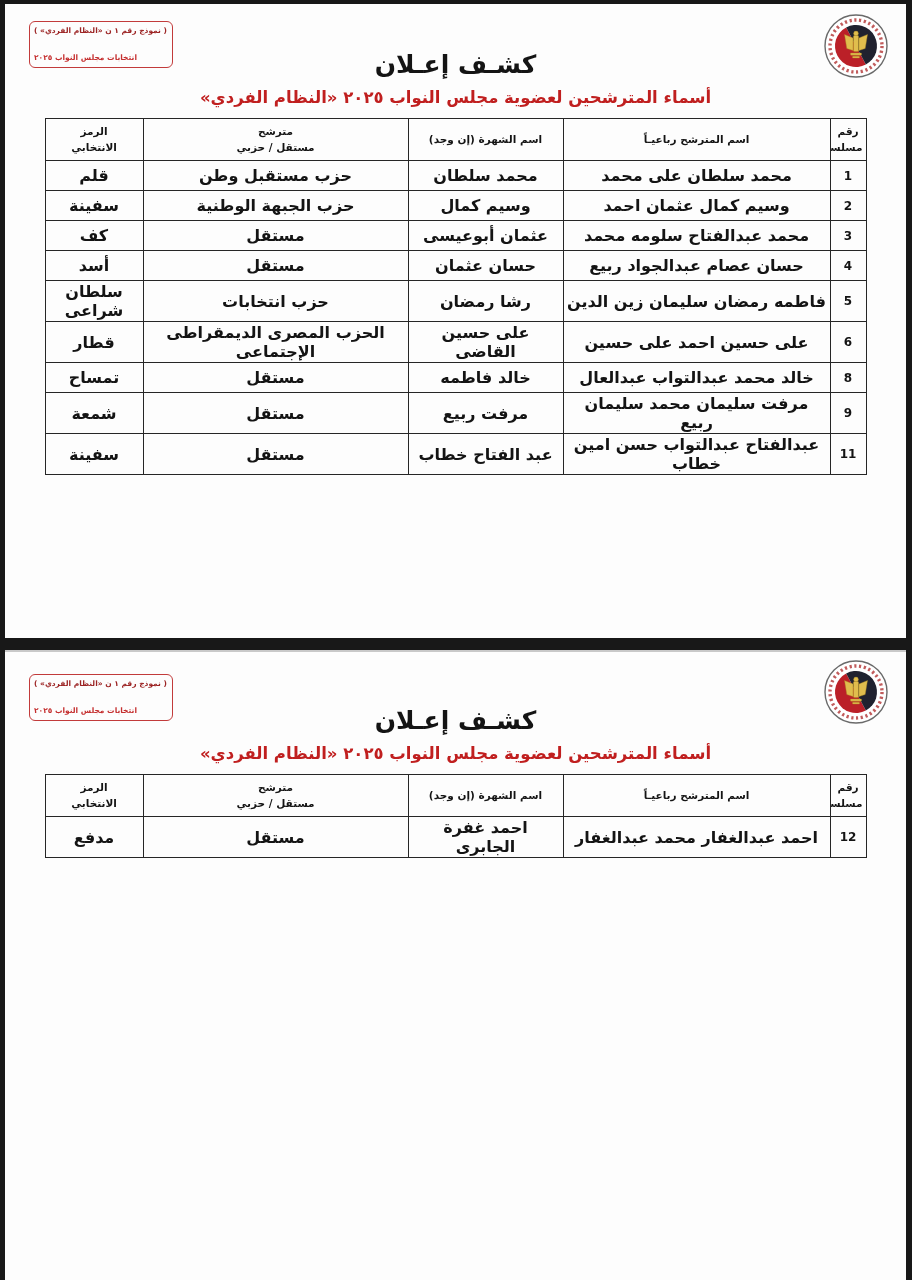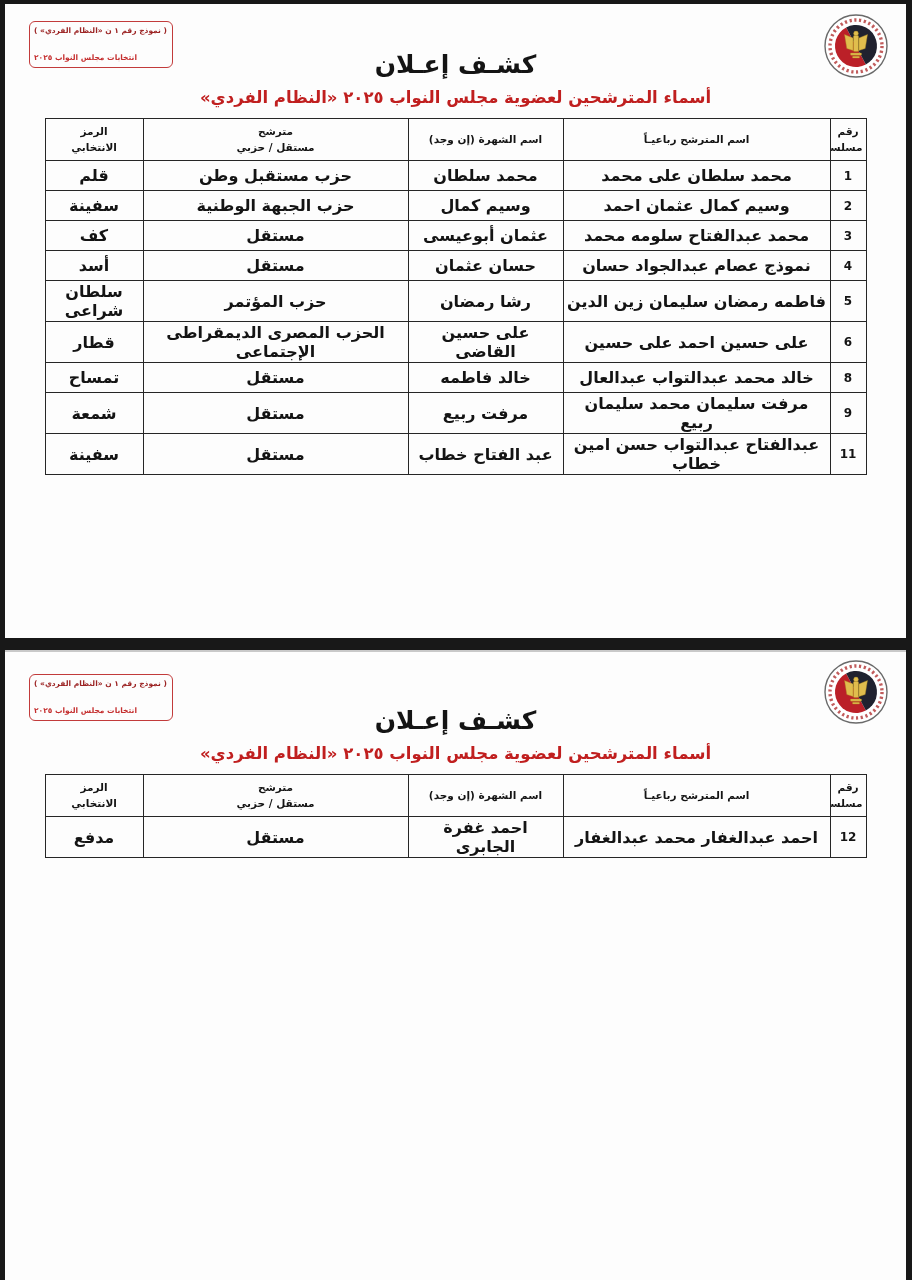--- a/index.html
+++ b/index.html
@@ -135,30 +135,30 @@
       </tr>
       <tr>
         <td class="serial">3</td>
         <td>محمد عبدالفتاح سلومه محمد</td>
         <td>عثمان أبوعيسى</td>
         <td>مستقل</td>
         <td>كف</td>
       </tr>
       <tr>
         <td class="serial">4</td>
-        <td>نموذج عصام عبدالجواد حسان</td>
+        <td>حسان عصام عبدالجواد ربيع</td>
         <td>حسان عثمان</td>
         <td>مستقل</td>
         <td>أسد</td>
       </tr>
       <tr>
         <td class="serial">5</td>
         <td>فاطمه رمضان سليمان زين الدين</td>
         <td>رشا رمضان</td>
-        <td>حزب المؤتمر</td>
+        <td>حزب انتخابات</td>
         <td>سلطان شراعى</td>
       </tr>
       <tr>
         <td class="serial">6</td>
         <td>على حسين احمد على حسين</td>
         <td>على حسين القاضى</td>
         <td>الحزب المصرى الديمقراطى الإجتماعى</td>
         <td>قطار</td>
       </tr>
       <tr>

